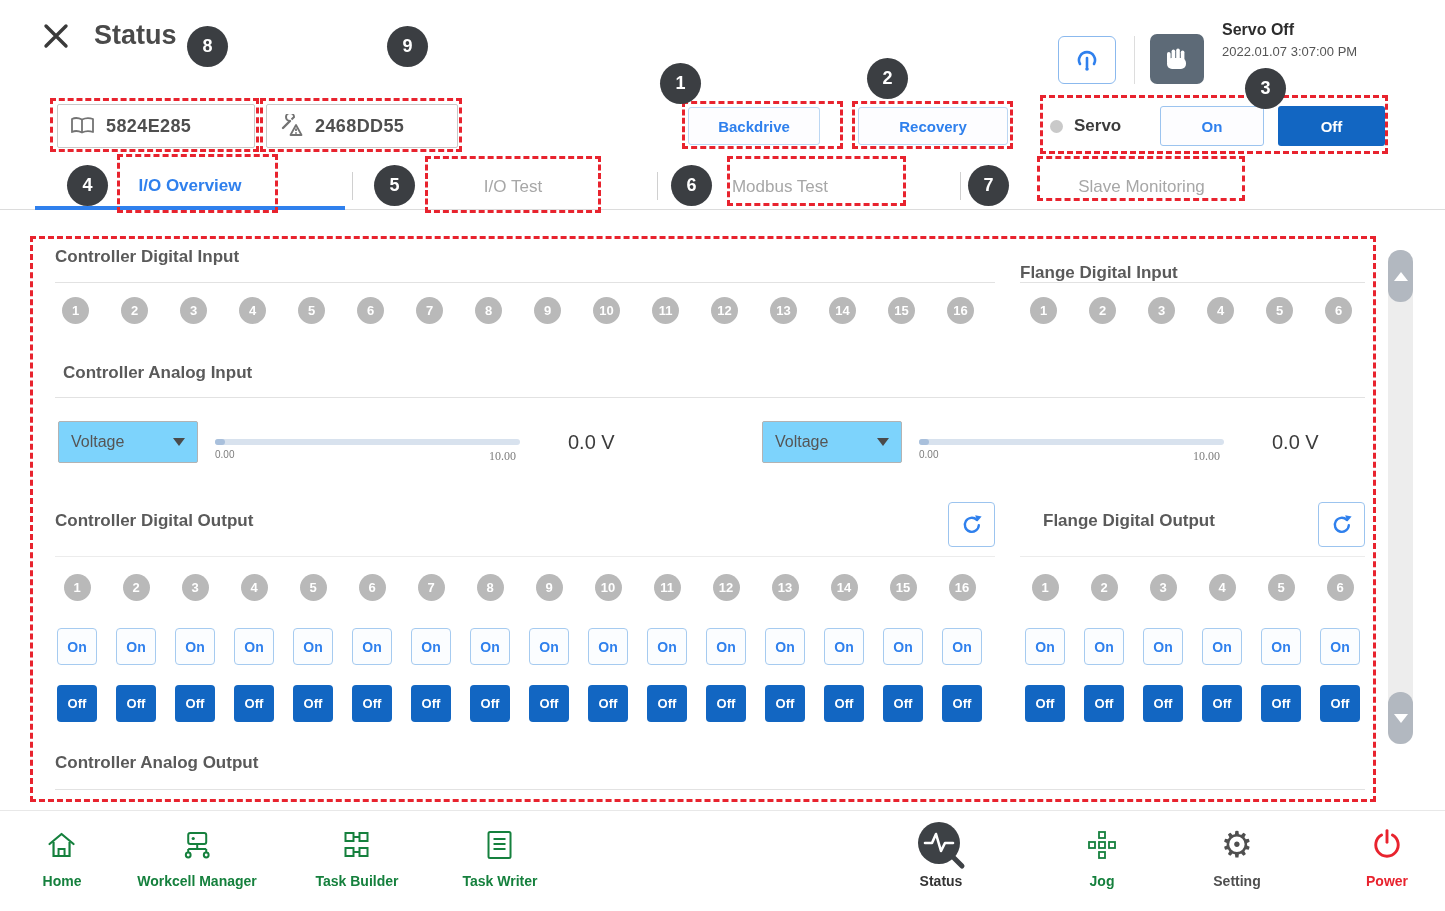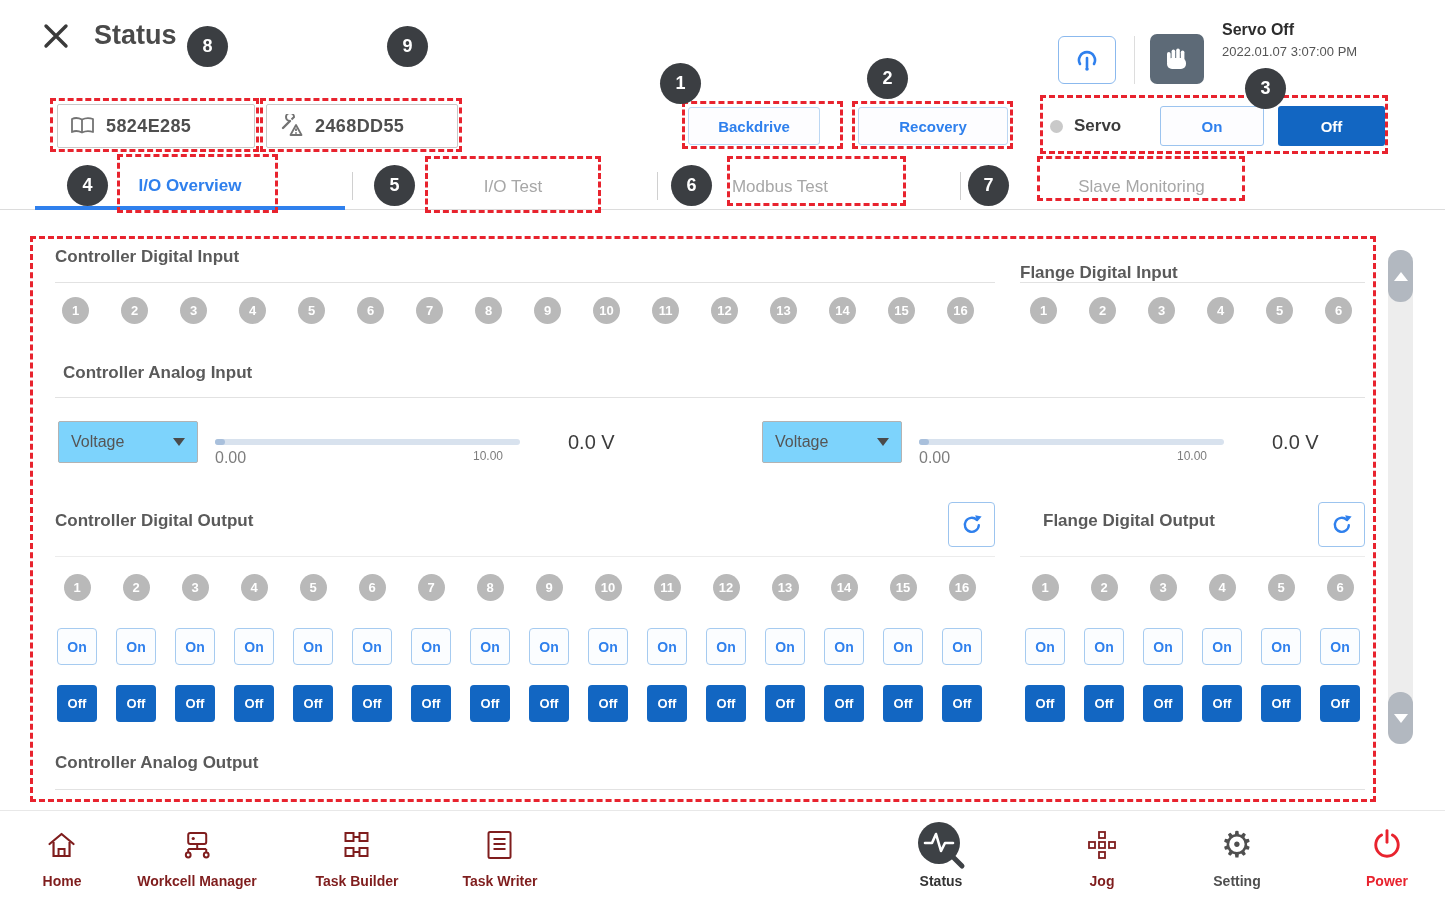--- a/index.html
+++ b/index.html
@@ -55,22 +55,22 @@
   .io-circle { width:27px; height:27px; border-radius:50%; background:var(--indicator,#b9b9b9); color:#fff; font-size:13px; font-weight:700; display:flex; align-items:center; justify-content:center; }
 
   #cai-title { left:55px; top:363px;margin-left:8px; } #cai-line { left:55px; top:397px; width:1310px; }
   #cai-groups { left:58px; top:421px; display:flex; gap:64px; }
   .analog-group { display:flex; align-items:center; width:640px; }
   .dropdown { width:140px; height:42px; background:#7dd3fc; border:1px solid #b3b3b3; border-radius:2px; display:flex; align-items:center; justify-content:space-between; padding:0 12px; font-size:16px; color:#555; cursor:pointer; }
   .caret { width:0; height:0; border-left:6px solid transparent; border-right:6px solid transparent; border-top:8px solid #4a4a4a; }
   .slider { position:relative; width:305px; height:42px; margin-left:17px; }
   .slider-track { position:absolute; left:0; top:18px; width:100%; height:6px; background:#d8e2ee; border-radius:3px; }
   .slider-fill { width:10px; height:6px; background:#a9c0dc; border-radius:3px; }
-  .slider-min { position:absolute; left:0; top:28px; font-size:16px; color:#7d7d7d; }
-  .slider-max { position:absolute; right:17px; top:28px; font-size:12px; color:#7d7d7d; }
+  .slider-min { position:absolute; left:0; top:28px; font-size:10px; color:#7d7d7d; }
+  .slider-max { position:absolute; right:4px; top:28px; font-size:12px; color:#7d7d7d;font-family:Liberation Serif, serif; }
   .analog-value { margin-left:48px; font-size:20px; color:#3c3c3c; }
 
   #cdo-title { left:55px; top:511px; } #cdo-line { left:55px; top:556px; width:940px; background:#ececec; }
   #fdo-title { left:1020px; top:511px;margin-left:23px; } #fdo-line { left:1020px; top:556px; width:345px; background:#ececec; }
   .refresh-btn { width:47px; height:45px; background:#fff; border:1px solid #9cc4ef; border-radius:4px; display:flex; align-items:center; justify-content:center; color:var(--accent,#2f80ed); }
   #cdo-refresh { left:948px; top:502px; } #fdo-refresh { left:1318px; top:502px; }
   #cdo-columns { left:57px; top:574px; display:flex; gap:19px; }
   #fdo-columns { left:1025px; top:574px; display:flex; gap:19px; }
   .out-col { display:flex; flex-direction:column; align-items:center; width:40px; }
   .out-col .io-circle { margin-bottom:27px; }
@@ -97,21 +97,21 @@
   #ab-tab3 { left:727px;  top:156px; width:179px; height:50px; }
   #ab-tab4 { left:1037px; top:156px; width:208px; height:45px; }
   #ab-content { left:30px; top:236px; width:1346px; height:566px; }
   .callout { width:41px; height:41px; border-radius:50%; background:#3b3e42; color:#fff; font-size:18px; font-weight:700; display:flex; align-items:center; justify-content:center; z-index:50; }
   #c1 { left:660px; top:63px; }  #c2 { left:867px; top:58px; }  #c3 { left:1245px; top:68px; }
   #c4 { left:67px;  top:165px; } #c5 { left:374px; top:165px; } #c6 { left:671px; top:165px; }
   #c7 { left:968px; top:165px; } #c8 { left:187px; top:26px; }  #c9 { left:387px; top:26px; }
 
   
   #navbar { left:0; top:810px; width:1445px; height:101px; background:#fff; border-top:1px solid #e8e8e8; }
-  .nav-item { position:absolute; top:820px; transform:translateX(-50%); text-align:center; color:#7f1d1d; cursor:pointer; }
+  .nav-item { position:absolute; top:820px; transform:translateX(-50%); text-align:center; color:#15803d; cursor:pointer; }
   .nav-icon { height:50px; display:flex; align-items:center; justify-content:center; }
   .nav-label { font-size:14px; font-weight:700; margin-top:3px; white-space:nowrap; }
   #nav-home { left:62px; } #nav-workcell { left:197px; } #nav-taskbuilder { left:357px; } #nav-taskwriter { left:500px; }
   #nav-status { left:941px; color:#333; } #nav-jog { left:1102px; } #nav-setting { left:1237px; color:#4f4f4f; } #nav-power { left:1387px; color:var(--anno,#e8232e); }
   .gear-glyph { font-size:36px; line-height:46px; }
 </style>
 </head>
 <body>
 
 <button class="abs" id="close-btn">

